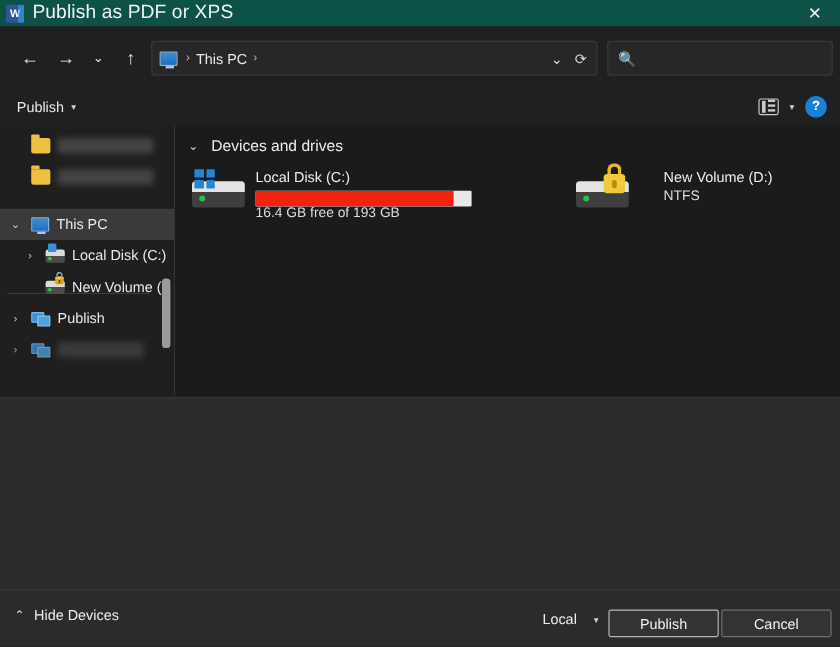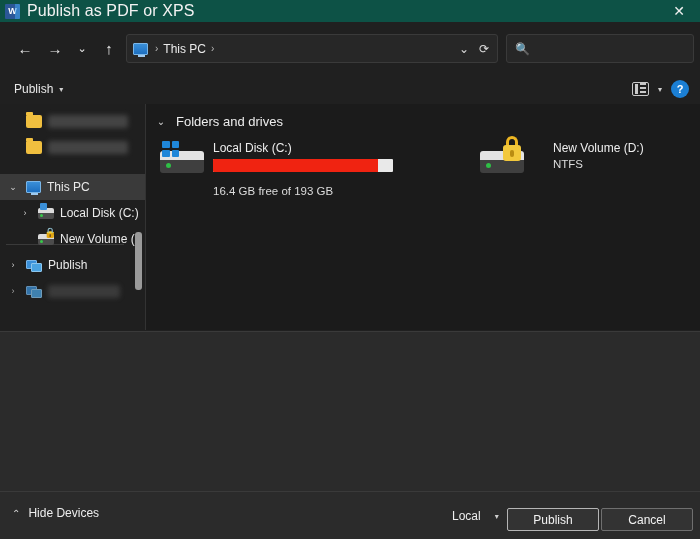--- a/index.html
+++ b/index.html
@@ -205,21 +205,21 @@
   .lock-logo .bodyl::after {
     content:""; position:absolute; left:7px; top:5px; width:4px; height:7px; background:#b98c12; border-radius:2px;
   }
   .drive-info { padding-top: 2px; }
   .drive-name { font-size: 12px; color: #ededed; }
   .cap-outer {
     width: 180px; height: 13px; background: #e9e9e9; border-radius: 1px;
     margin-top: 4px; overflow: hidden;
   }
   .cap-fill { height: 100%; background: #f02311; }
-  .drive-sub { font-size: 11.5px; color: #dcdcdc; margin-top: 13px; }
+  .drive-sub { font-size: 11.5px; color: #dcdcdc; margin-top: 0; }
 
   
   .formarea {
     position: absolute; left: 0; top: 331px; width: 700px; height: 160px;
     background: #2b2b2b; border-top: 1px solid #3a3a3a;
   }
 
   
   .footer {
     position: absolute; left: 0; top: 491px; width: 700px; height: 48px;
@@ -343,21 +343,21 @@
       <span class="net-ico"></span>
       <span class="blurred" style="width:72px"></span>
     </div>
   </div>
   <div class="side-scroll"></div>
   <div class="vsplit"></div>
 
   <div class="content">
     <div class="group-head">
       <span class="chev">⌄</span>
-      <span>Folders and drives</span>
+      <span>Devices and drives</span>
     </div>
 
     <div class="drives">
 
       <div class="drive">
         <div class="bigdisk">
           <div class="body"></div>
           <div class="led"></div>
           <div class="win-logo">
               <span></span>

